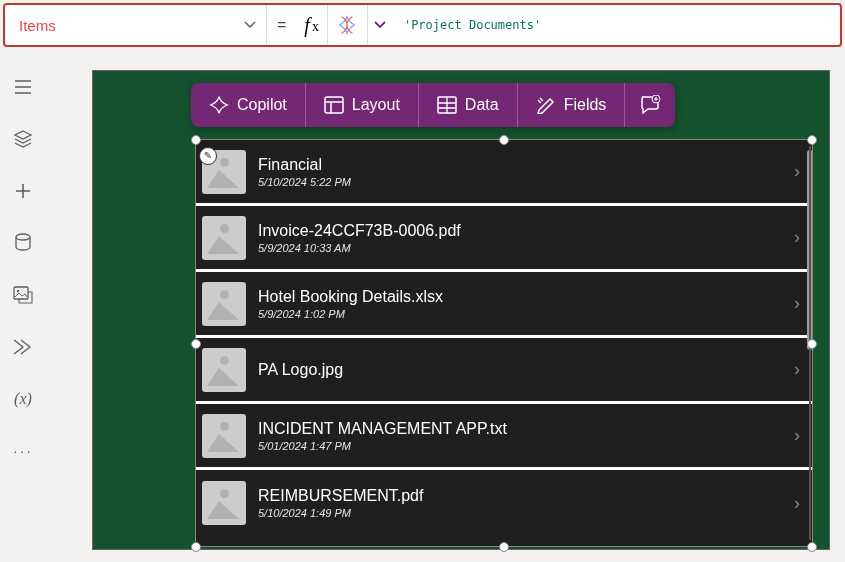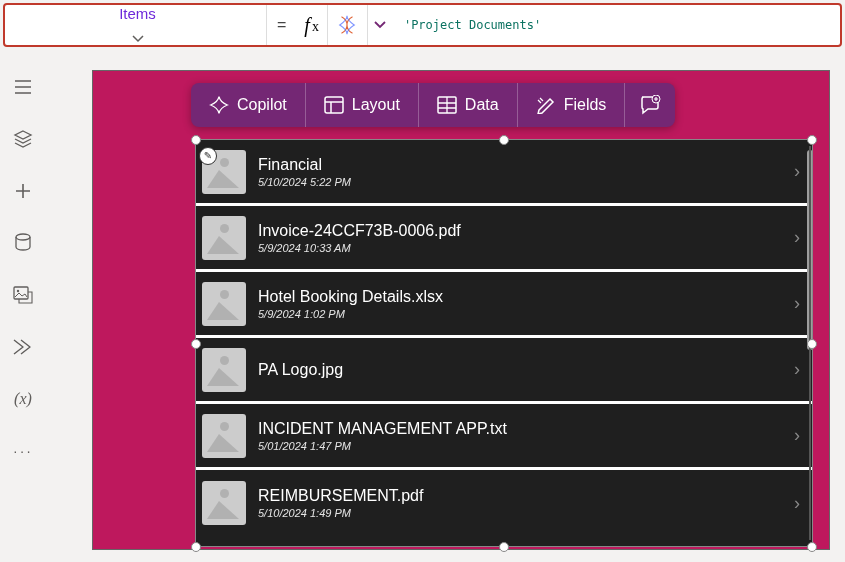--- a/index.html
+++ b/index.html
@@ -24,22 +24,21 @@
   }
   .prop-select {
     width: 262px;
     height: 100%;
     display: flex;
     align-items: center;
     justify-content: space-between;
     padding: 0 10px 0 14px;
     border-right: 1px solid #ddd;
     font-size: 15px;
-    color: #6d28d9;
-    flex-direction: column;
+    color: #ef4444;
   }
   .eq { padding: 0 10px; font-size: 16px; color: #444; }
   .fx { display: flex; align-items: center; gap: 2px; padding: 0 8px; border-right: 1px solid #ddd; height: 100%; }
   .fx .f { font-family: "Times New Roman", serif; font-style: italic; font-size: 20px; }
   .fx .x { font-family: "Times New Roman", serif; font-size: 14px; position: relative; top: 2px; }
   .copilot-icon { width: 40px; height: 100%; display:flex; align-items:center; justify-content:center; border-right: 1px solid #ddd; }
   .chev-down { width: 24px; display:flex; justify-content:center; color: #742774; }
   .formula-val { flex: 1; padding-left: 12px; font-family: Consolas, monospace; font-size: 12px; color: #0b7261; }
 
   
@@ -59,21 +58,21 @@
   }
   .left-rail .rail-btn { width: 24px; height: 24px; display:flex; align-items:center; justify-content:center; cursor:pointer; }
 
   
   .canvas-wrap {
     position: absolute;
     top: 70px;
     left: 92px;
     width: 738px;
     height: 480px;
-    background: #be185d;
+    background: #14532d;
     border: 1px solid #666;
   }
 
   
   .float-toolbar {
     position: absolute;
     top: -48px;
     left: 98px;
     height: 44px;
     background: #742774;

